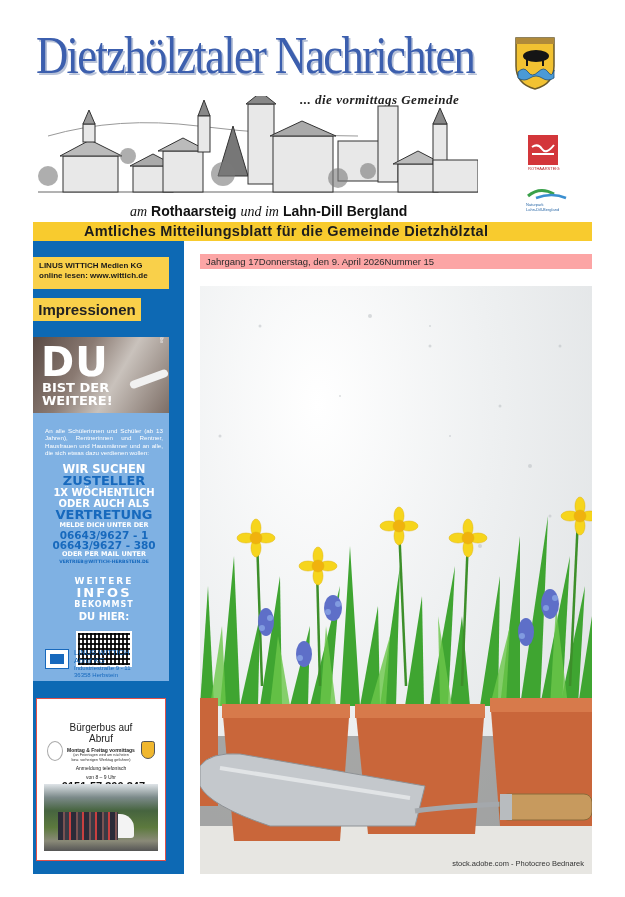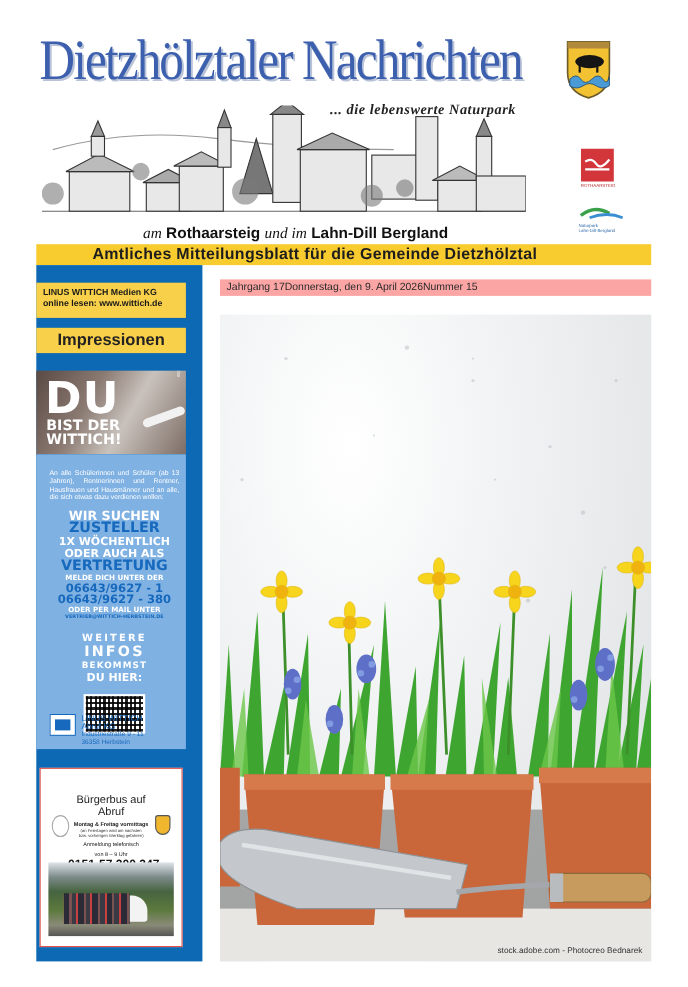--- a/index.html
+++ b/index.html
@@ -41,21 +41,21 @@
   
   .sidebar {
     position: absolute; left: 33px; top: 241px; width: 151px; height: 633px;
     background: #0d69b4;
   }
   .publisher-box {
     position: absolute; left: 0; top: 16px; width: 136px; height: 32px;
     background: #f9d04a; padding: 4px 0 0 6px; font-size: 8px; font-weight: bold; color: #1a1a1a; line-height: 10px;
   }
   .section-box {
-    position: absolute; left: 0; top: 57px; width: 136px; height: 23px;
+    position: absolute; left: 0; top: 57px; width: 108px; height: 23px;
     background: #f9d04a; text-align: center; font-size: 15px; font-weight: bold; color: #222; line-height: 23px;
   }
   .ad-top {
     position: absolute; left: 0; top: 96px; width: 136px; height: 76px;
     background: linear-gradient(120deg, #5a4a44 0%, #8a7a72 35%, #c9c2bc 60%, #7d6e66 100%);
     overflow: hidden;
   }
   .ad-top .du { position: absolute; left: 8px; top: 2px; font-size: 40px; font-weight: 900; color: #fff; letter-spacing: 1px; font-family: "DejaVu Sans", sans-serif; }
   .ad-top .bringer { position: absolute; left: 9px; top: 44px; font-size: 13px; font-weight: 900; color: #fff; line-height: 13px; font-family: "DejaVu Sans", sans-serif; }
   .ad-top .stock { position: absolute; right: 4px; top: 6px; font-size: 5px; color: #eee; transform: rotate(90deg); transform-origin: right top; }
@@ -118,21 +118,21 @@
   }
   .cover svg { position: absolute; left: 0; top: 0; }
   .credit {
     position: absolute; right: 8px; bottom: 6px; font-size: 7.5px; color: #333;
   }
 </style>
 </head>
 <body>
 
 <div class="masthead-title">Dietzhölztaler Nachrichten</div>
-<div class="tagline">... die lebenswerte Naturpark</div>
+<div class="tagline">... die vormittags Gemeinde</div>
 
 <svg class="skyline" viewBox="0 0 440 104">
   <g fill="none" stroke="#444" stroke-width="1">
     <path d="M10 40 Q80 20 160 30 T320 40" stroke="#999"></path>
     <path d="M0 96 L440 96" stroke="#666"></path>
   </g>
   <g fill="#e8e8e8" stroke="#333" stroke-width="1">
     <rect x="25" y="60" width="55" height="36"></rect>
     <polygon points="22,60 52,44 84,60" fill="#bbb"></polygon>
     <rect x="45" y="28" width="12" height="18"></rect>
@@ -203,21 +203,21 @@
     <div>online lesen: www.wittich.de</div>
   </div>
 
   <div class="section-box">Impressionen</div>
 
   <div class="ad-top">
     <div class="chalk"></div>
     <div class="du">DU</div>
     <div class="bringer">
       <div>BIST DER</div>
-      <div>WITTICH!</div>
+      <div>WEITERE!</div>
     </div>
     <div class="stock">stock.adobe</div>
   </div>
 
   <div class="ad-body">
     <div class="small">An alle Schülerinnen und Schüler (ab 13 Jahren), Rentnerinnen und Rentner, Hausfrauen und Hausmänner und an alle, die sich etwas dazu verdienen wollen:</div>
     <div class="big l1 w">WIR SUCHEN</div>
     <div class="big l2 bl">ZUSTELLER</div>
     <div class="big l3 w">1X WÖCHENTLICH</div>
     <div class="big l3 w">ODER AUCH ALS</div>

